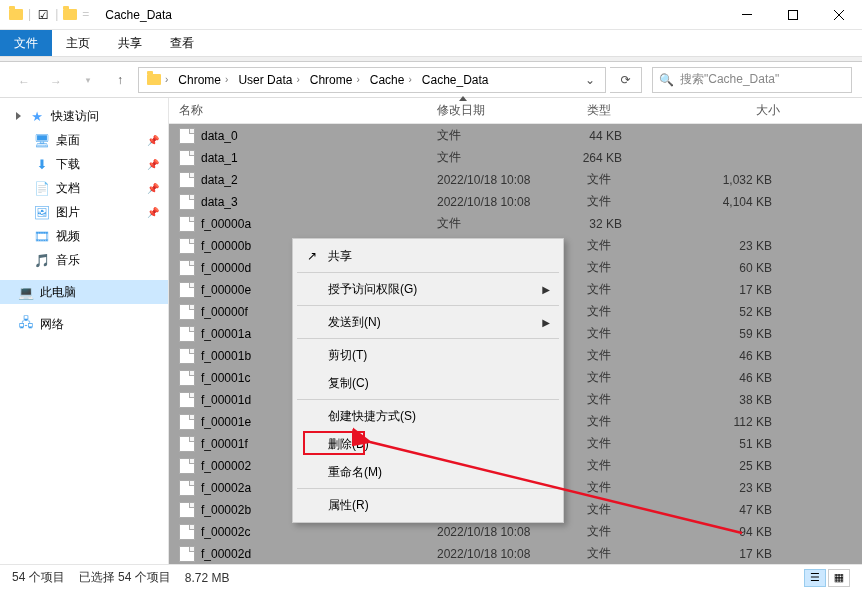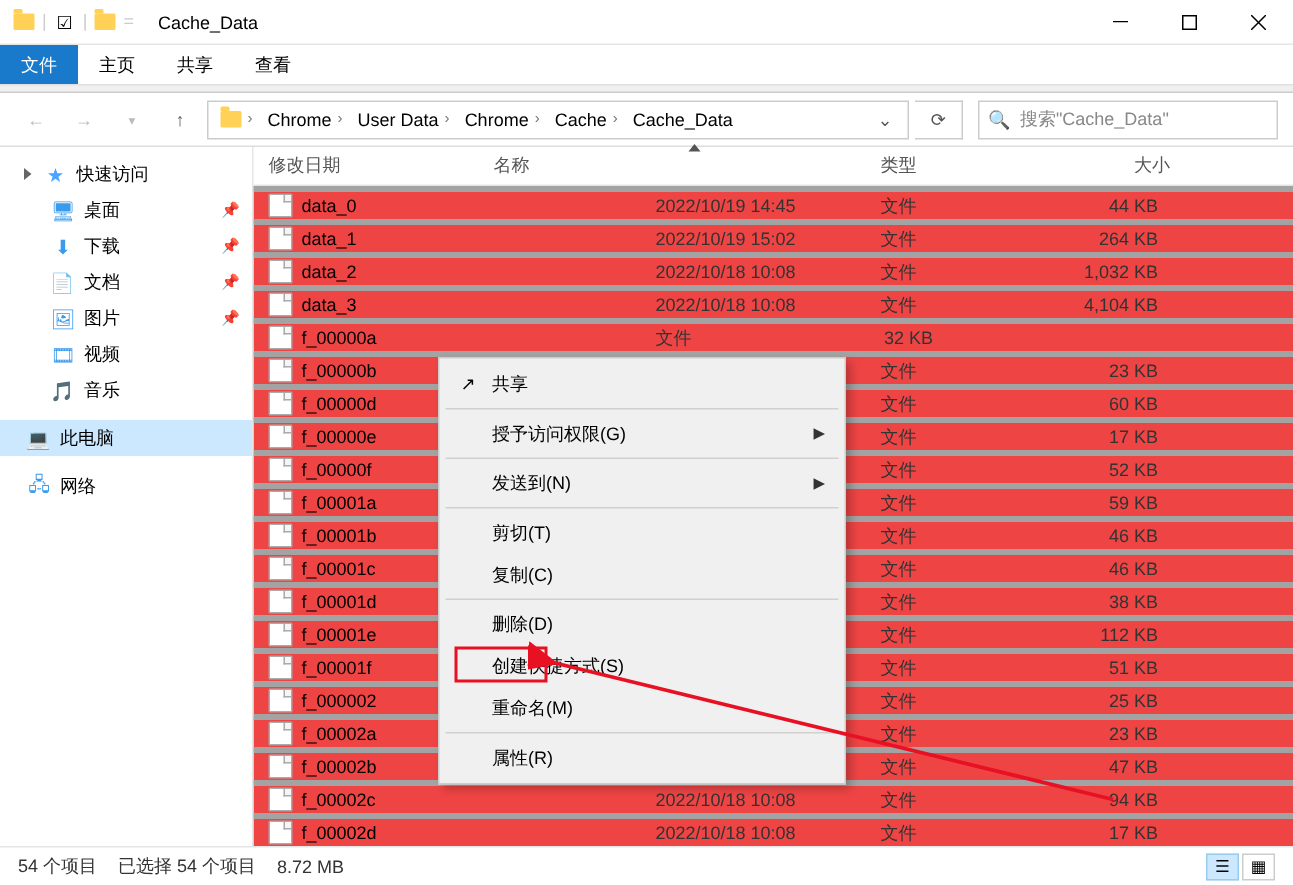--- a/index.html
+++ b/index.html
@@ -36,21 +36,21 @@
 .sb-ico{width:16px;height:16px;display:flex;align-items:center;justify-content:center;font-size:13px}
 .filearea{flex:1;display:flex;flex-direction:column;position:relative}
 .col-headers{height:26px;display:flex;align-items:center;border-bottom:1px solid #e5e5e5;padding-left:10px}
 .col-h{color:#555;display:flex;align-items:center;gap:4px}
 .col-name{width:258px}
 .col-date{width:150px}
 .col-type{width:75px}
 .col-size{width:118px;text-align:right;justify-content:flex-end}
 .col-h.sorted::after{content:"";width:0;height:0;border-left:4px solid transparent;border-right:4px solid transparent;border-bottom:5px solid #555;position:absolute;top:-2px;left:290px}
 .filelist{flex:1;overflow:hidden}
-.file-row{height:22px;display:flex;align-items:center;padding-left:10px;background:#ef4444;border-top:4px solid #a3a3a3}
+.file-row{height:22px;display:flex;align-items:center;padding-left:10px;background:#a3a3a3;border-top:1px solid #a3a3a3}
 .file-row .fico{width:16px;height:16px;margin-right:6px;background:#fff;border:1px solid #aaa;border-radius:1px;position:relative}
 .file-row .fico::after{content:"";position:absolute;top:0;right:0;width:4px;height:4px;background:#f5f5f5;border-left:1px solid #aaa;border-bottom:1px solid #aaa}
 .fc-name{width:236px}
 .fc-date{width:150px;color:#333}
 .fc-type{width:75px;color:#333}
 .fc-size{width:110px;text-align:right;color:#333}
 .statusbar{height:26px;display:flex;align-items:center;gap:14px;padding:0 12px;border-top:1px solid #e5e5e5;background:#fff;position:absolute;bottom:0;left:0;right:0}
 .status-seg{color:#333}
 .view-btns{margin-left:auto;display:flex;gap:2px}
 .view-btn{width:22px;height:18px;border:1px solid #ccc;display:flex;align-items:center;justify-content:center;font-size:11px}
@@ -197,37 +197,35 @@
       </div>
     <div style="height:8px"></div>
     <div class="sb-item" style="padding-left:18px">
         <span class="sb-ico ico-net">🖧</span>
         <span>网络</span>
       </div>
   </div>
 
   <div class="filearea">
     <div class="col-headers">
+      <div class="col-h col-name sorted">名称</div>
       <div class="col-h col-date">修改日期</div>
-      <div class="col-h col-name sorted">名称</div>
       <div class="col-h col-type">类型</div>
       <div class="col-h col-size">大小</div>
     </div>
     <div class="filelist" id="filelist">
         <div class="file-row">
           <div class="fico"></div>
           <div class="fc-name">data_0</div>
-          <div class="fc-date">2022/10/19 14:45</div>
           <div class="fc-type">文件</div>
           <div class="fc-size">44 KB</div>
         </div>
         <div class="file-row">
           <div class="fico"></div>
           <div class="fc-name">data_1</div>
-          <div class="fc-date">2022/10/19 15:02</div>
           <div class="fc-type">文件</div>
           <div class="fc-size">264 KB</div>
         </div>
         <div class="file-row">
           <div class="fico"></div>
           <div class="fc-name">data_2</div>
           <div class="fc-date">2022/10/18 10:08</div>
           <div class="fc-type">文件</div>
           <div class="fc-size">1,032 KB</div>
         </div>
@@ -377,24 +375,24 @@
     </div>
   <div class="cm-sep"></div>
   <div class="cm-item">
       <span>剪切(T)</span>
     </div>
   <div class="cm-item">
       <span>复制(C)</span>
     </div>
   <div class="cm-sep"></div>
   <div class="cm-item">
+      <span>创建快捷方式(S)</span>
+    </div>
+  <div class="cm-item">
       <span>删除(D)</span>
-    </div>
-  <div class="cm-item">
-      <span>创建快捷方式(S)</span>
     </div>
   <div class="cm-item">
       <span>重命名(M)</span>
     </div>
   <div class="cm-sep"></div>
   <div class="cm-item">
       <span>属性(R)</span>
     </div>
 </div>
 

